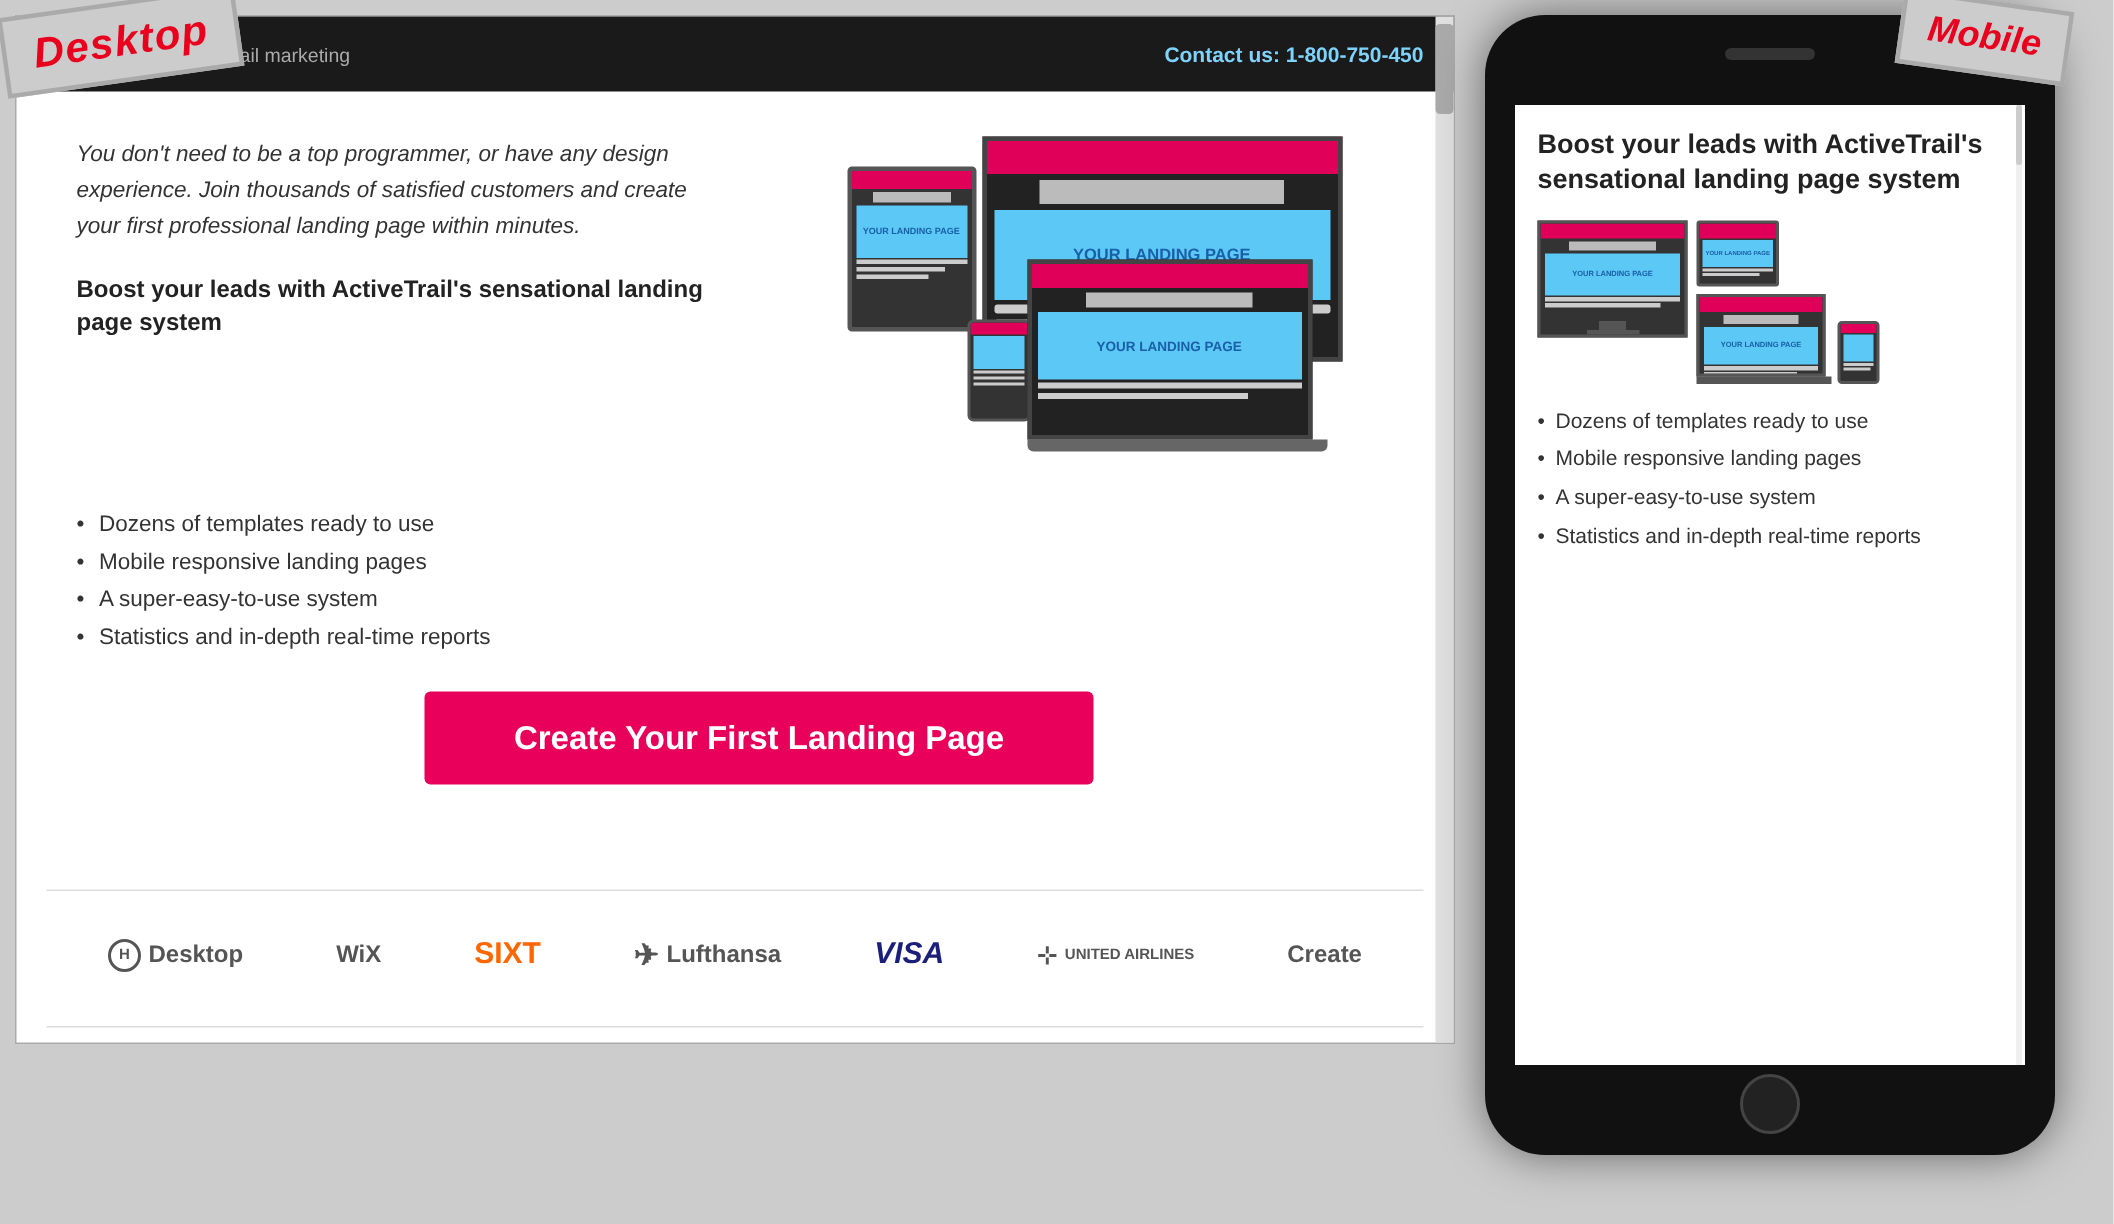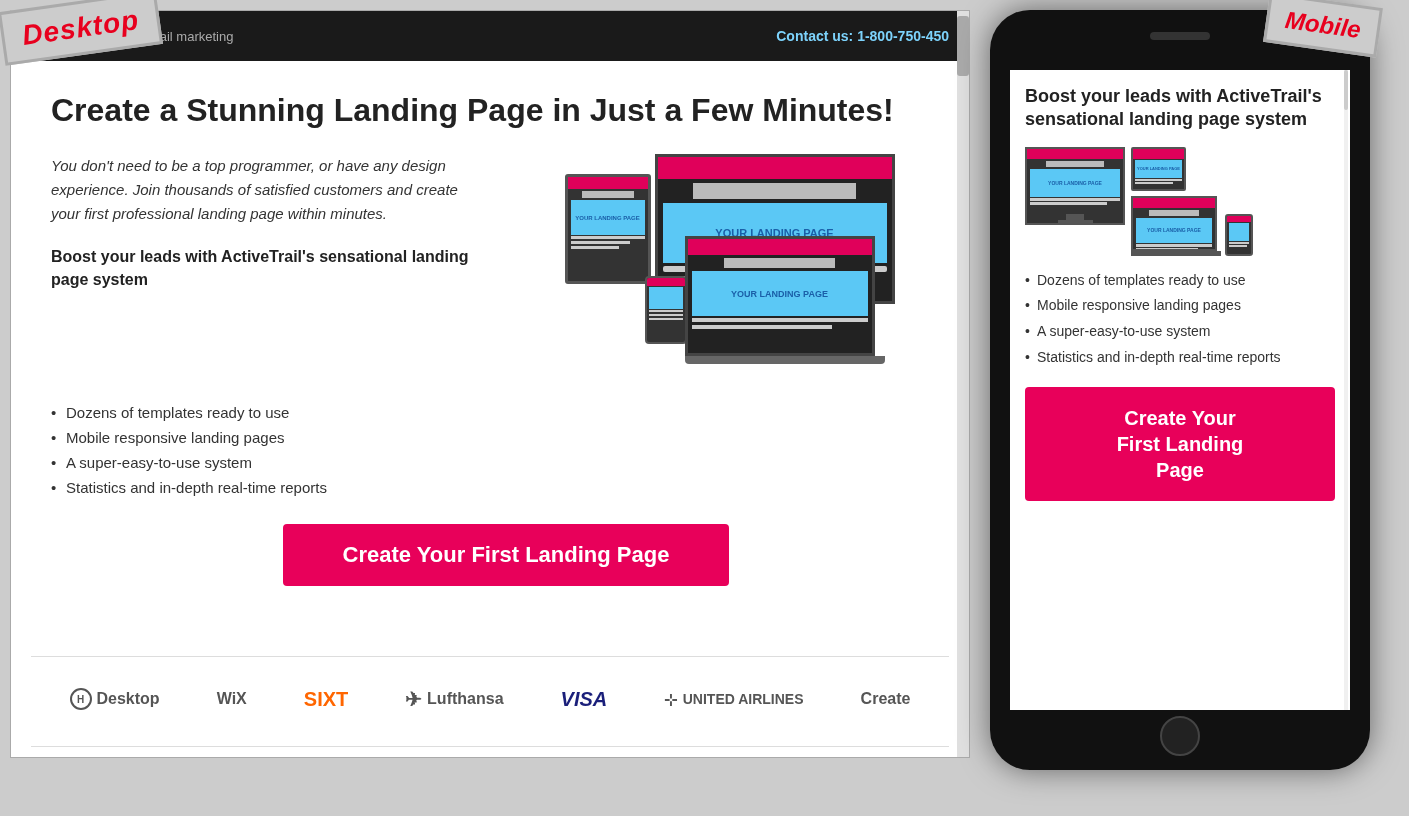--- a/index.html
+++ b/index.html
@@ -606,21 +606,20 @@
 
   <div class="desktop-header">
     <div class="header-logo">
       <span class="logo-text">A<span class="logo-dot"></span>TRAIL</span>
       <span class="logo-subtitle">email marketing</span>
     </div>
     <div class="header-contact">Contact us: 1-800-750-450</div>
   </div>
 
   <div class="desktop-main">
-    <h1 class="page-headline">Create a Stunning Landing Page in Just a Few Minutes!</h1>
 
     <div class="content-row">
       <div class="content-text">
         <p class="intro-text">You don't need to be a top programmer, or have any design experience. Join thousands of satisfied customers and create your first professional landing page within minutes.</p>
         <p class="boost-headline">Boost your leads with ActiveTrail's sensational landing page system</p>
       </div>
 
       <div class="content-image">
         <div class="lp-illustration">
 
@@ -713,21 +712,21 @@
     </div>
     <div class="brand-item">
       <span style="font-size:20px;">✈</span>
       <span>Lufthansa</span>
     </div>
     <div class="brand-item">
       <span style="color:#1a1f7a;font-size:20px;font-style:italic;">VISA</span>
     </div>
     <div class="brand-item">
       <span style="font-size:16px;">⊹</span>
-      <span style="font-size:14px;">UNITED AIRLINES</span>
+      <span style="font-size:10px;">UNITED AIRLINES</span>
     </div>
     <div class="brand-item">
       <span>Create</span>
     </div>
   </div>
 
   <hr class="divider">
 
   <div class="desktop-scroll">
     <div class="scroll-thumb"></div>
@@ -803,21 +802,20 @@
 
         
         <ul class="mobile-bullets">
           <li>Dozens of templates ready to use</li>
           <li>Mobile responsive landing pages</li>
           <li>A super-easy-to-use system</li>
           <li>Statistics and in-depth real-time reports</li>
         </ul>
 
         
-        <button class="mobile-cta">Create Your<br>First Landing<br>Page</button>
       </div>
 
       <div class="phone-scrollbar">
         <div class="phone-scroll-thumb"></div>
       </div>
     </div>
 
     <div class="phone-home-button"></div>
   </div>
 </div>

